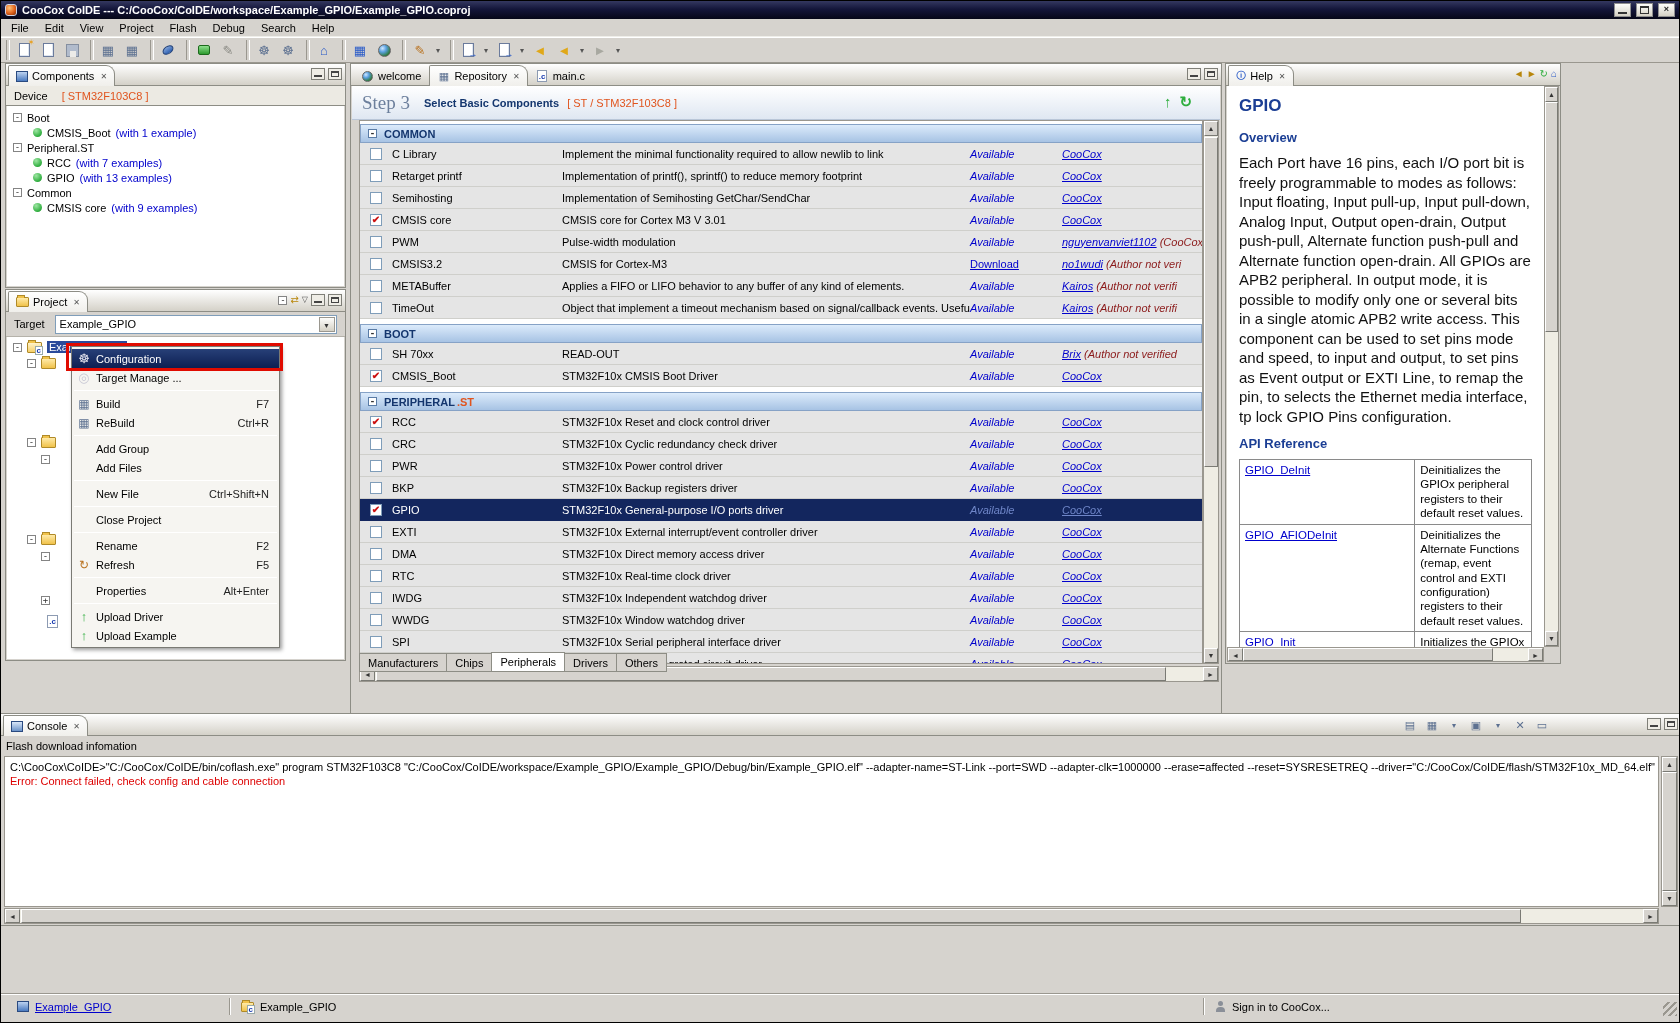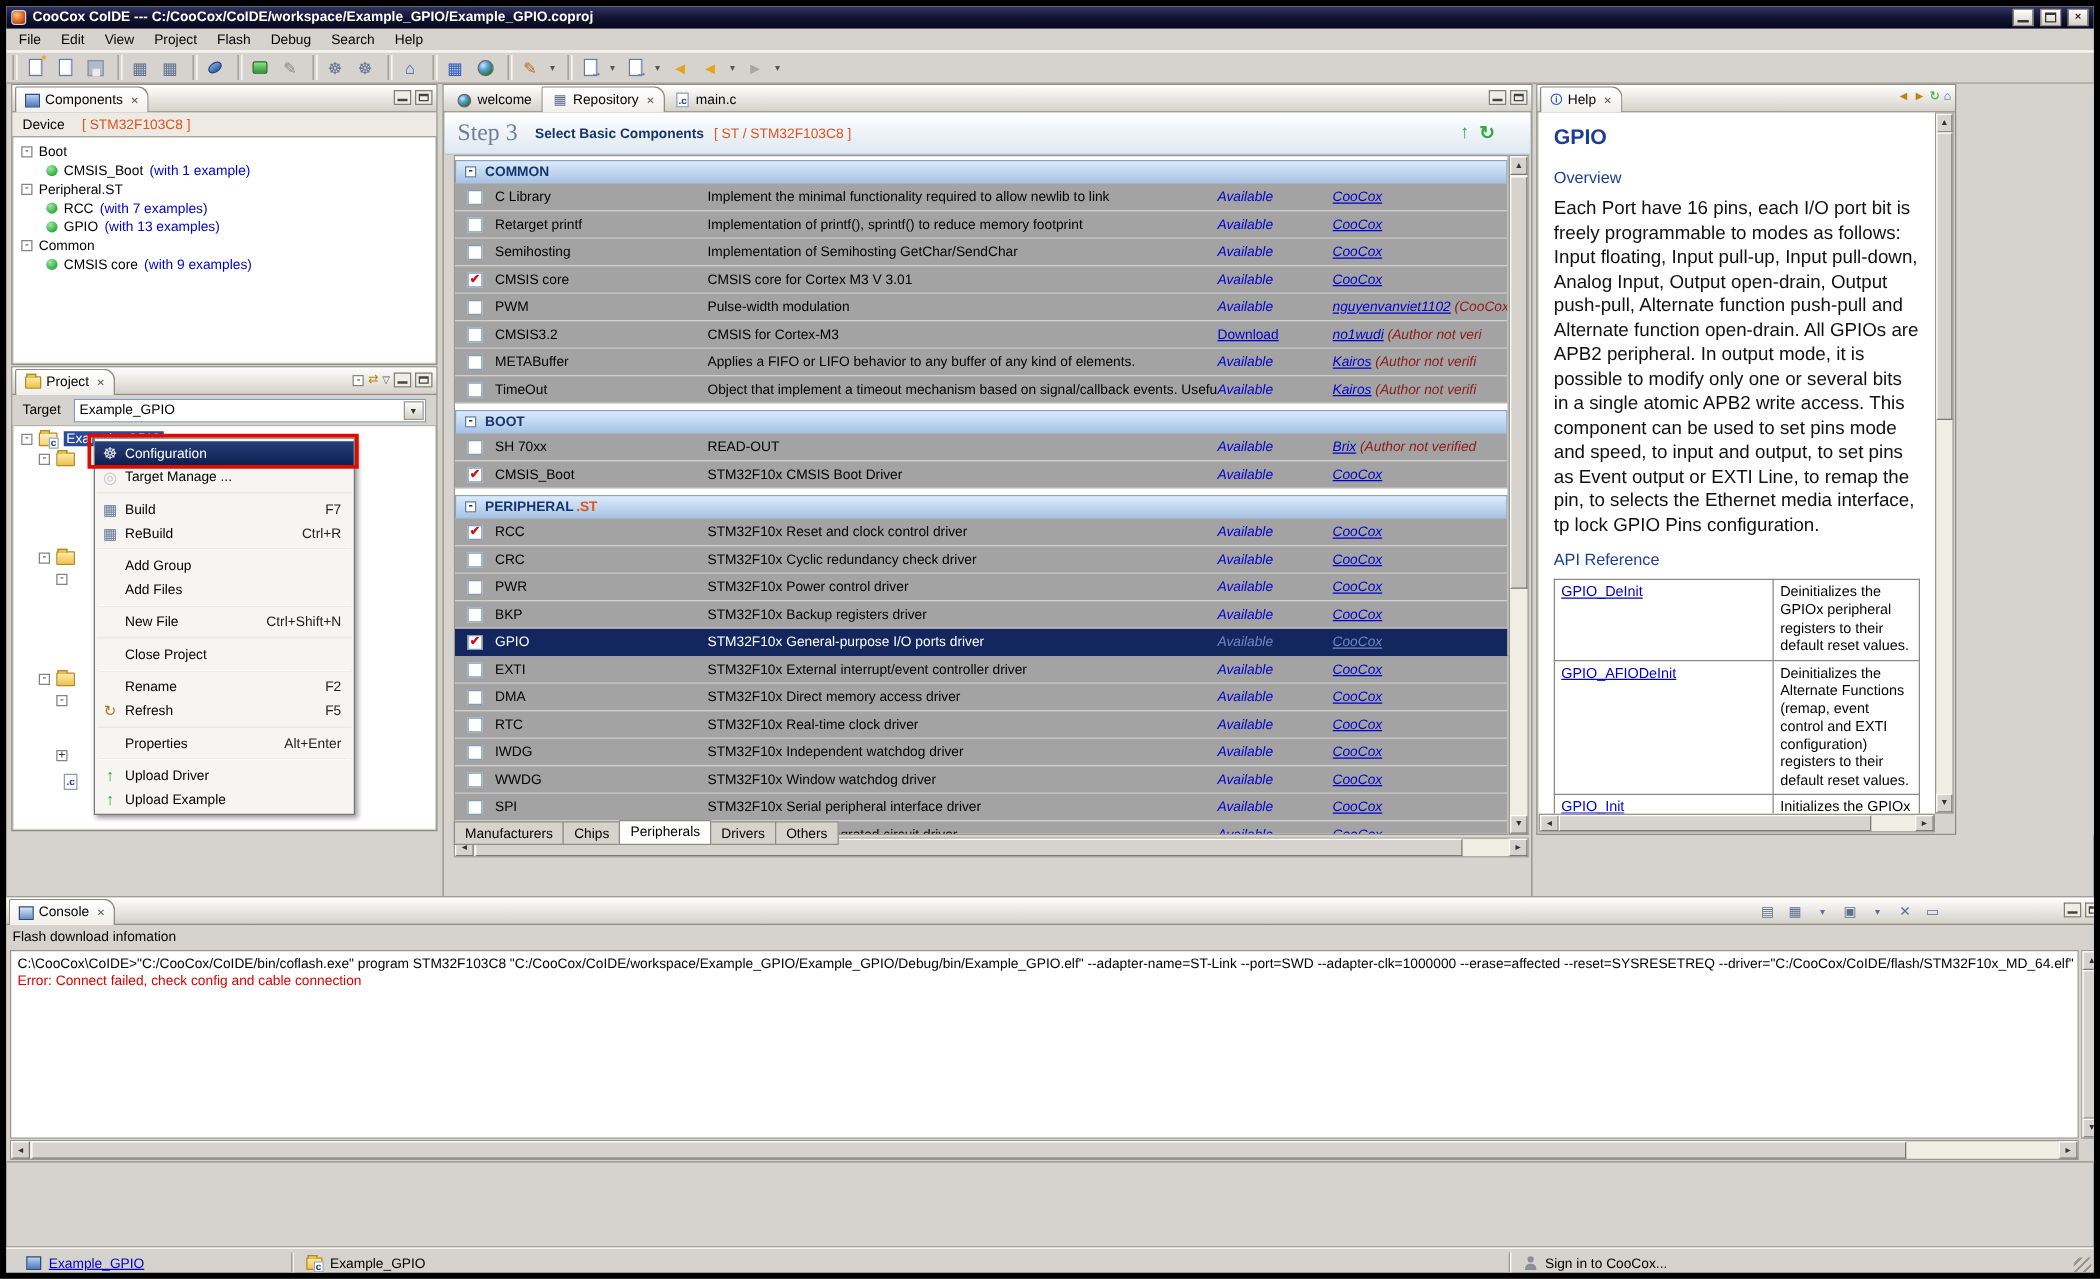--- a/index.html
+++ b/index.html
@@ -1,18 +1,18 @@
 <!DOCTYPE html>
 <html><head>
 <meta charset="utf-8">
 <style>
   * { box-sizing: border-box; margin: 0; padding: 0; }
   body { font-family: "Liberation Sans", sans-serif; background:#808080; }
   .window { position:relative; width:1680px; height:1023px; background:#d6d3ce; overflow:hidden;
-            border:5px solid #000000; }
+            border:1px solid #000000; }
 
   
   .titlebar { position:absolute; top:0; left:0; right:0; height:18px;
     background:linear-gradient(180deg,#343860 0%,#14163a 45%,#060718 100%);
     color:#fff; font-weight:bold; font-size:11px; display:flex; align-items:center; padding:0 4px; gap:5px; }
   .app-icon { width:12px; height:12px; border-radius:3px; flex:none;
     background:radial-gradient(circle at 35% 30%, #ffc478, #e2641e 55%, #7d2f06);
     border:1px solid #cfd4e8; }
   .titlebar-text { flex:1; white-space:nowrap; overflow:hidden; }
   .win-btn { width:17px; height:14px; background:linear-gradient(#fefefc,#d5d1c5); border:1px solid #8f8f8f;
@@ -136,21 +136,21 @@
   .gr { color:#2fae3e; }
 
   .repo-table { position:absolute; top:56px; left:8px; width:844px; height:544px; background:#fff;
     border:1px solid #9a978f; overflow:hidden; padding-top:3px; }
   .sec-hdr { height:19px; margin-top:0; background:linear-gradient(#dcebfb,#a7c3e4); border:1px solid #86a2c6;
     display:flex; align-items:center; gap:7px; font-weight:bold; font-size:11px; color:#14366e; padding-left:7px; }
   .sec-hdr + .repo-row { border-top:none; }
   .sec-gap { height:5px; background:#fff; }
   .sec-hdr .expbox { border-color:#5a7ca6; }
   .sec-suffix { color:#e0541e; margin-left:-5px; }
-  .repo-row { height:22px; display:flex; align-items:center; font-size:11px; border-bottom:1px solid #cfcfcb; background:#a3a3a3; }
+  .repo-row { height:22px; display:flex; align-items:center; font-size:11px; border-bottom:1px solid #cfcfcb; background:#e5e5e5; }
   .cell-check { width:32px; display:flex; justify-content:center; flex:none; }
   .checkbox { width:12px; height:12px; background:#fff; border:1px solid #7f9db9; font-size:10px; line-height:10px;
     text-align:center; color:#cc1111; font-weight:bold; }
   .cell-name { width:170px; flex:none; white-space:nowrap; overflow:hidden; }
   .cell-desc { flex:1; white-space:nowrap; overflow:hidden; }
   .cell-status { width:92px; flex:none; }
   .status-link { color:#0000cc; font-style:italic; text-decoration:none; }
   .status-link.dl { font-style:normal; text-decoration:underline; }
   .cell-vendor { width:140px; flex:none; white-space:nowrap; overflow:hidden; }
   .vendor-link { color:#0000cc; font-style:italic; text-decoration:underline; }
@@ -159,21 +159,21 @@
   .repo-row.sel .status-link, .repo-row.sel .vendor-link { color:#6f86c8; }
 
   .btabs { position:absolute; left:8px; top:588px; height:20px; display:flex; align-items:flex-end; font-size:11px; }
   .btab { height:19px; padding:0 8px; display:flex; align-items:center; border:1px solid #8d8d85; background:#d6d3ce; margin-right:-1px; }
   .btab.active { background:#fff; height:20px; position:relative; z-index:2; }
 
   
   #help-panel { left:1224px; top:62px; width:336px; height:601px; }
   .help-content { position:absolute; top:22px; left:1px; right:16px; bottom:16px; background:#fff; overflow:hidden; padding:8px 12px 0 12px; }
   .help-title { font-size:17px; font-weight:bold; color:#1b3e94; margin:2px 0 14px 0; }
-  .help-h2 { font-size:13px; font-weight:normal; color:#1b3e94; margin:10px 0 8px 0; }
+  .help-h2 { font-size:13px; font-weight:bold; color:#1b3e94; margin:10px 0 8px 0; }
   .help-p { font-size:15px; color:#111; line-height:1.3; }
   .api-table { border-collapse:collapse; width:100%; font-size:11.5px; margin-top:4px; }
   .api-table td { border:1px solid #8a8a8a; padding:3px 5px; vertical-align:top; line-height:1.25;margin-top:12px; }
   .api-fn { width:60%; }
   .api-fn a { color:#0000cc; text-decoration:underline; }
 
   
   #console-panel { left:0; top:712px; width:1680px; height:213px; border-left:none; border-right:none; }
   .console-label { position:absolute; top:26px; left:5px; font-size:11px; }
   .console-text { position:absolute; top:42px; left:3px; right:22px; bottom:18px; background:#fff;

